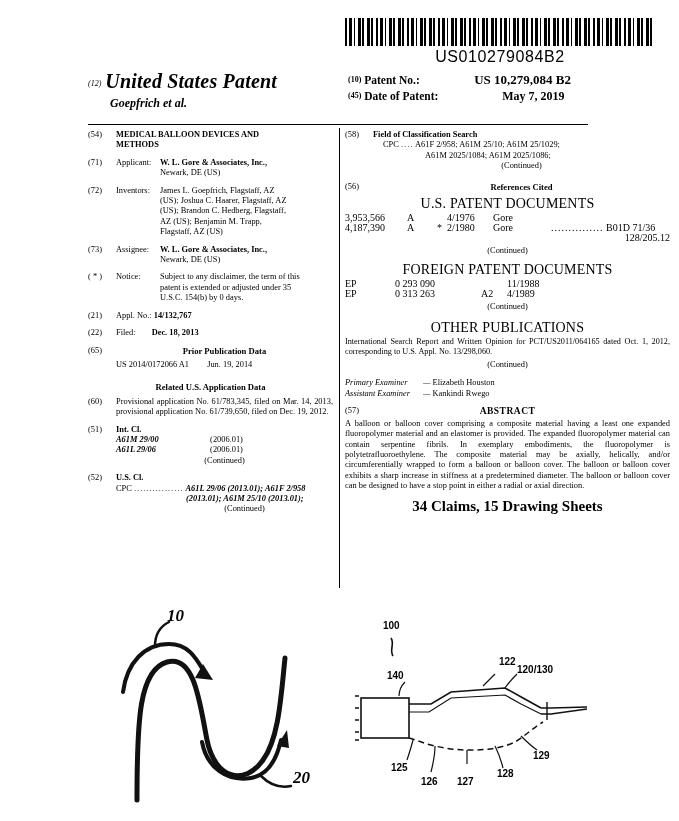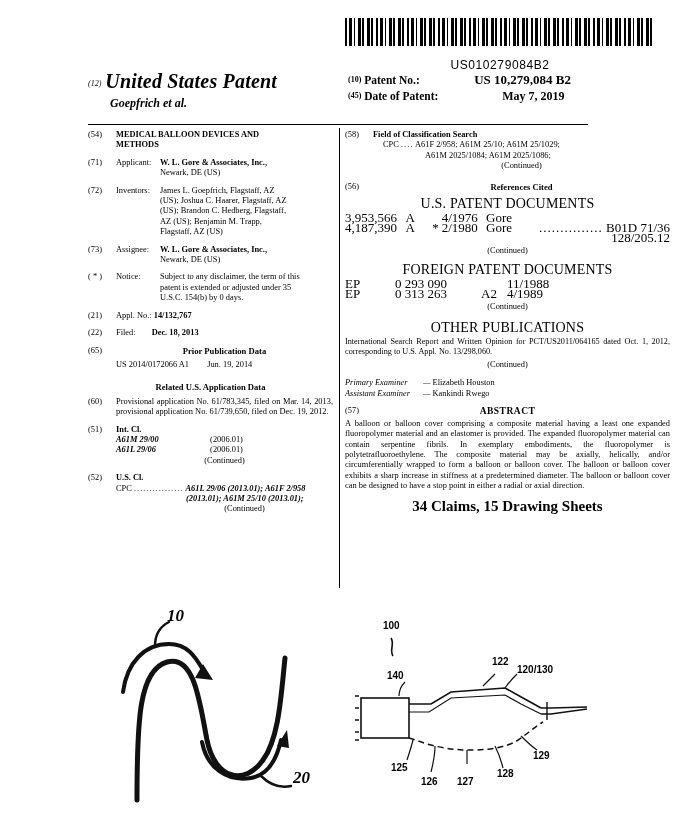--- a/index.html
+++ b/index.html
@@ -33,23 +33,23 @@
       #000 0px, #000 2px, #fff 2px, #fff 4px,
       #000 4px, #000 7px, #fff 7px, #fff 9px,
       #000 9px, #000 10px, #fff 10px, #fff 13px,
       #000 13px, #000 16px, #fff 16px, #fff 17px,
       #000 17px, #000 19px, #fff 19px, #fff 22px,
       #000 22px, #000 25px, #fff 25px, #fff 26px,
       #000 26px, #000 28px, #fff 28px, #fff 31px);
   }
   .barcode-text {
     font-family: "Liberation Sans", sans-serif;
-    font-size: 12px;
+    font-size: 16px;
     letter-spacing: 0.6px;
-    margin-top: 12px;
+    margin-top: 2px;
   }
   
   .hdr {
     position: absolute;
     left: 0;
     top: 70px;
     width: 679px;
     height: 52px;
   }
   .hdr-left {
@@ -139,21 +139,21 @@
   .sec-head-sm {
     text-align: center;
     font-size: 14px;
     margin: 6px 0 4px 0;
     letter-spacing: 0.2px;
   }
   .cont { text-align: center; margin-top: 3px; }
   table.refs {
     width: 100%;
     border-collapse: collapse;
-    font-size: 13px;
+    font-size: 10px;
     line-height: 10px;
   }
   table.refs td { padding: 0; vertical-align: top; white-space: nowrap; }
   .dots { letter-spacing: 1px; }
   .td-num { width: 62px; }
   .td-kind { width: 30px; }
   .td-star { width: 10px; }
   .td-date { width: 46px; }
   .td-name { width: 58px; }
   .td-cls { text-align: left; }
@@ -494,21 +494,21 @@
       <path d="M 128,74 C 132,70 136,66 140,62" fill="none" stroke="#111" stroke-width="1.2"></path>
       <path d="M 150,76 C 154,70 158,66 162,62" fill="none" stroke="#111" stroke-width="1.2"></path>
       <path d="M 58,128 C 56,136 54,142 52,148" fill="none" stroke="#111" stroke-width="1.2"></path>
       <path d="M 80,134 C 80,144 78,152 76,160" fill="none" stroke="#111" stroke-width="1.2"></path>
       <path d="M 112,138 L 112,152" fill="none" stroke="#111" stroke-width="1.2"></path>
       <path d="M 140,134 C 144,142 146,148 148,156" fill="none" stroke="#111" stroke-width="1.2"></path>
       <path d="M 166,124 C 172,130 176,134 182,138" fill="none" stroke="#111" stroke-width="1.2"></path>
     </svg>
     <span class="fig-label" style="left:28px;top:8px;">100</span>
     <span class="fig-label" style="left:32px;top:58px;">140</span>
-    <span class="fig-label" style="left:137px;top:44px;">122</span>
+    <span class="fig-label" style="left:144px;top:44px;">122</span>
     <span class="fig-label" style="left:162px;top:52px;">120/130</span>
     <span class="fig-label" style="left:36px;top:150px;">125</span>
     <span class="fig-label" style="left:66px;top:164px;">126</span>
     <span class="fig-label" style="left:102px;top:164px;">127</span>
     <span class="fig-label" style="left:142px;top:156px;">128</span>
     <span class="fig-label" style="left:178px;top:138px;">129</span>
   </div>
 
 </div>
 

